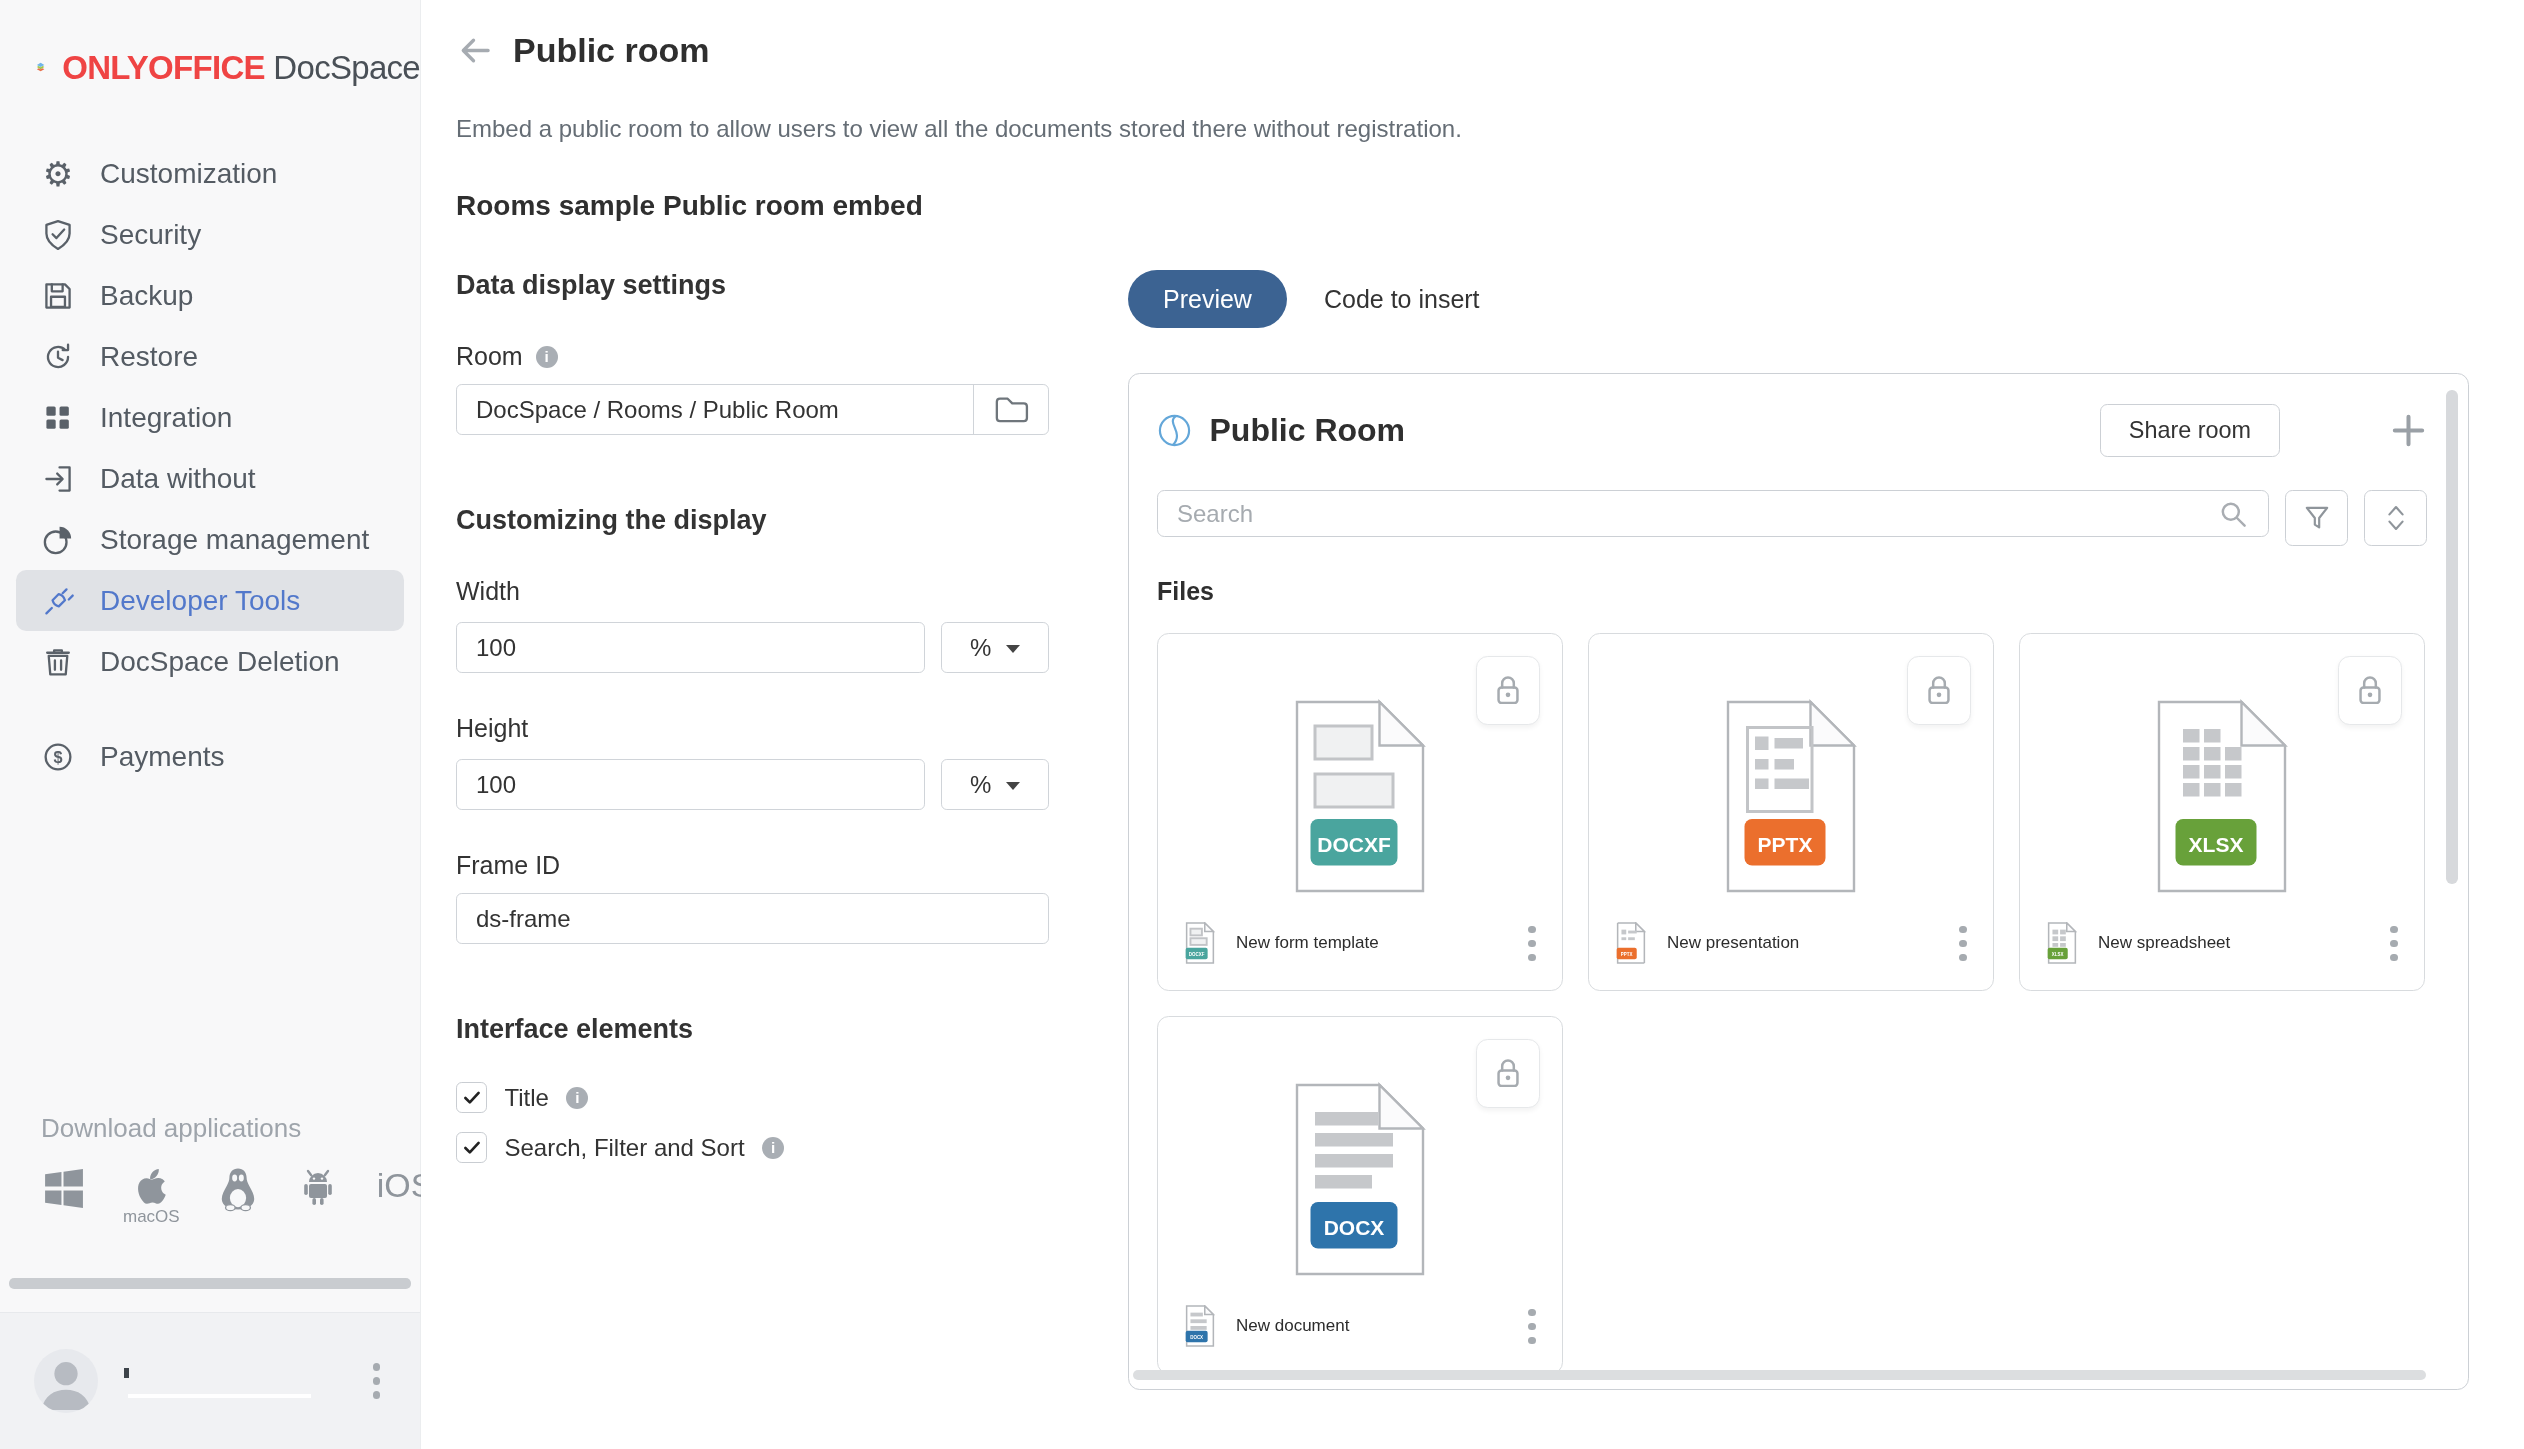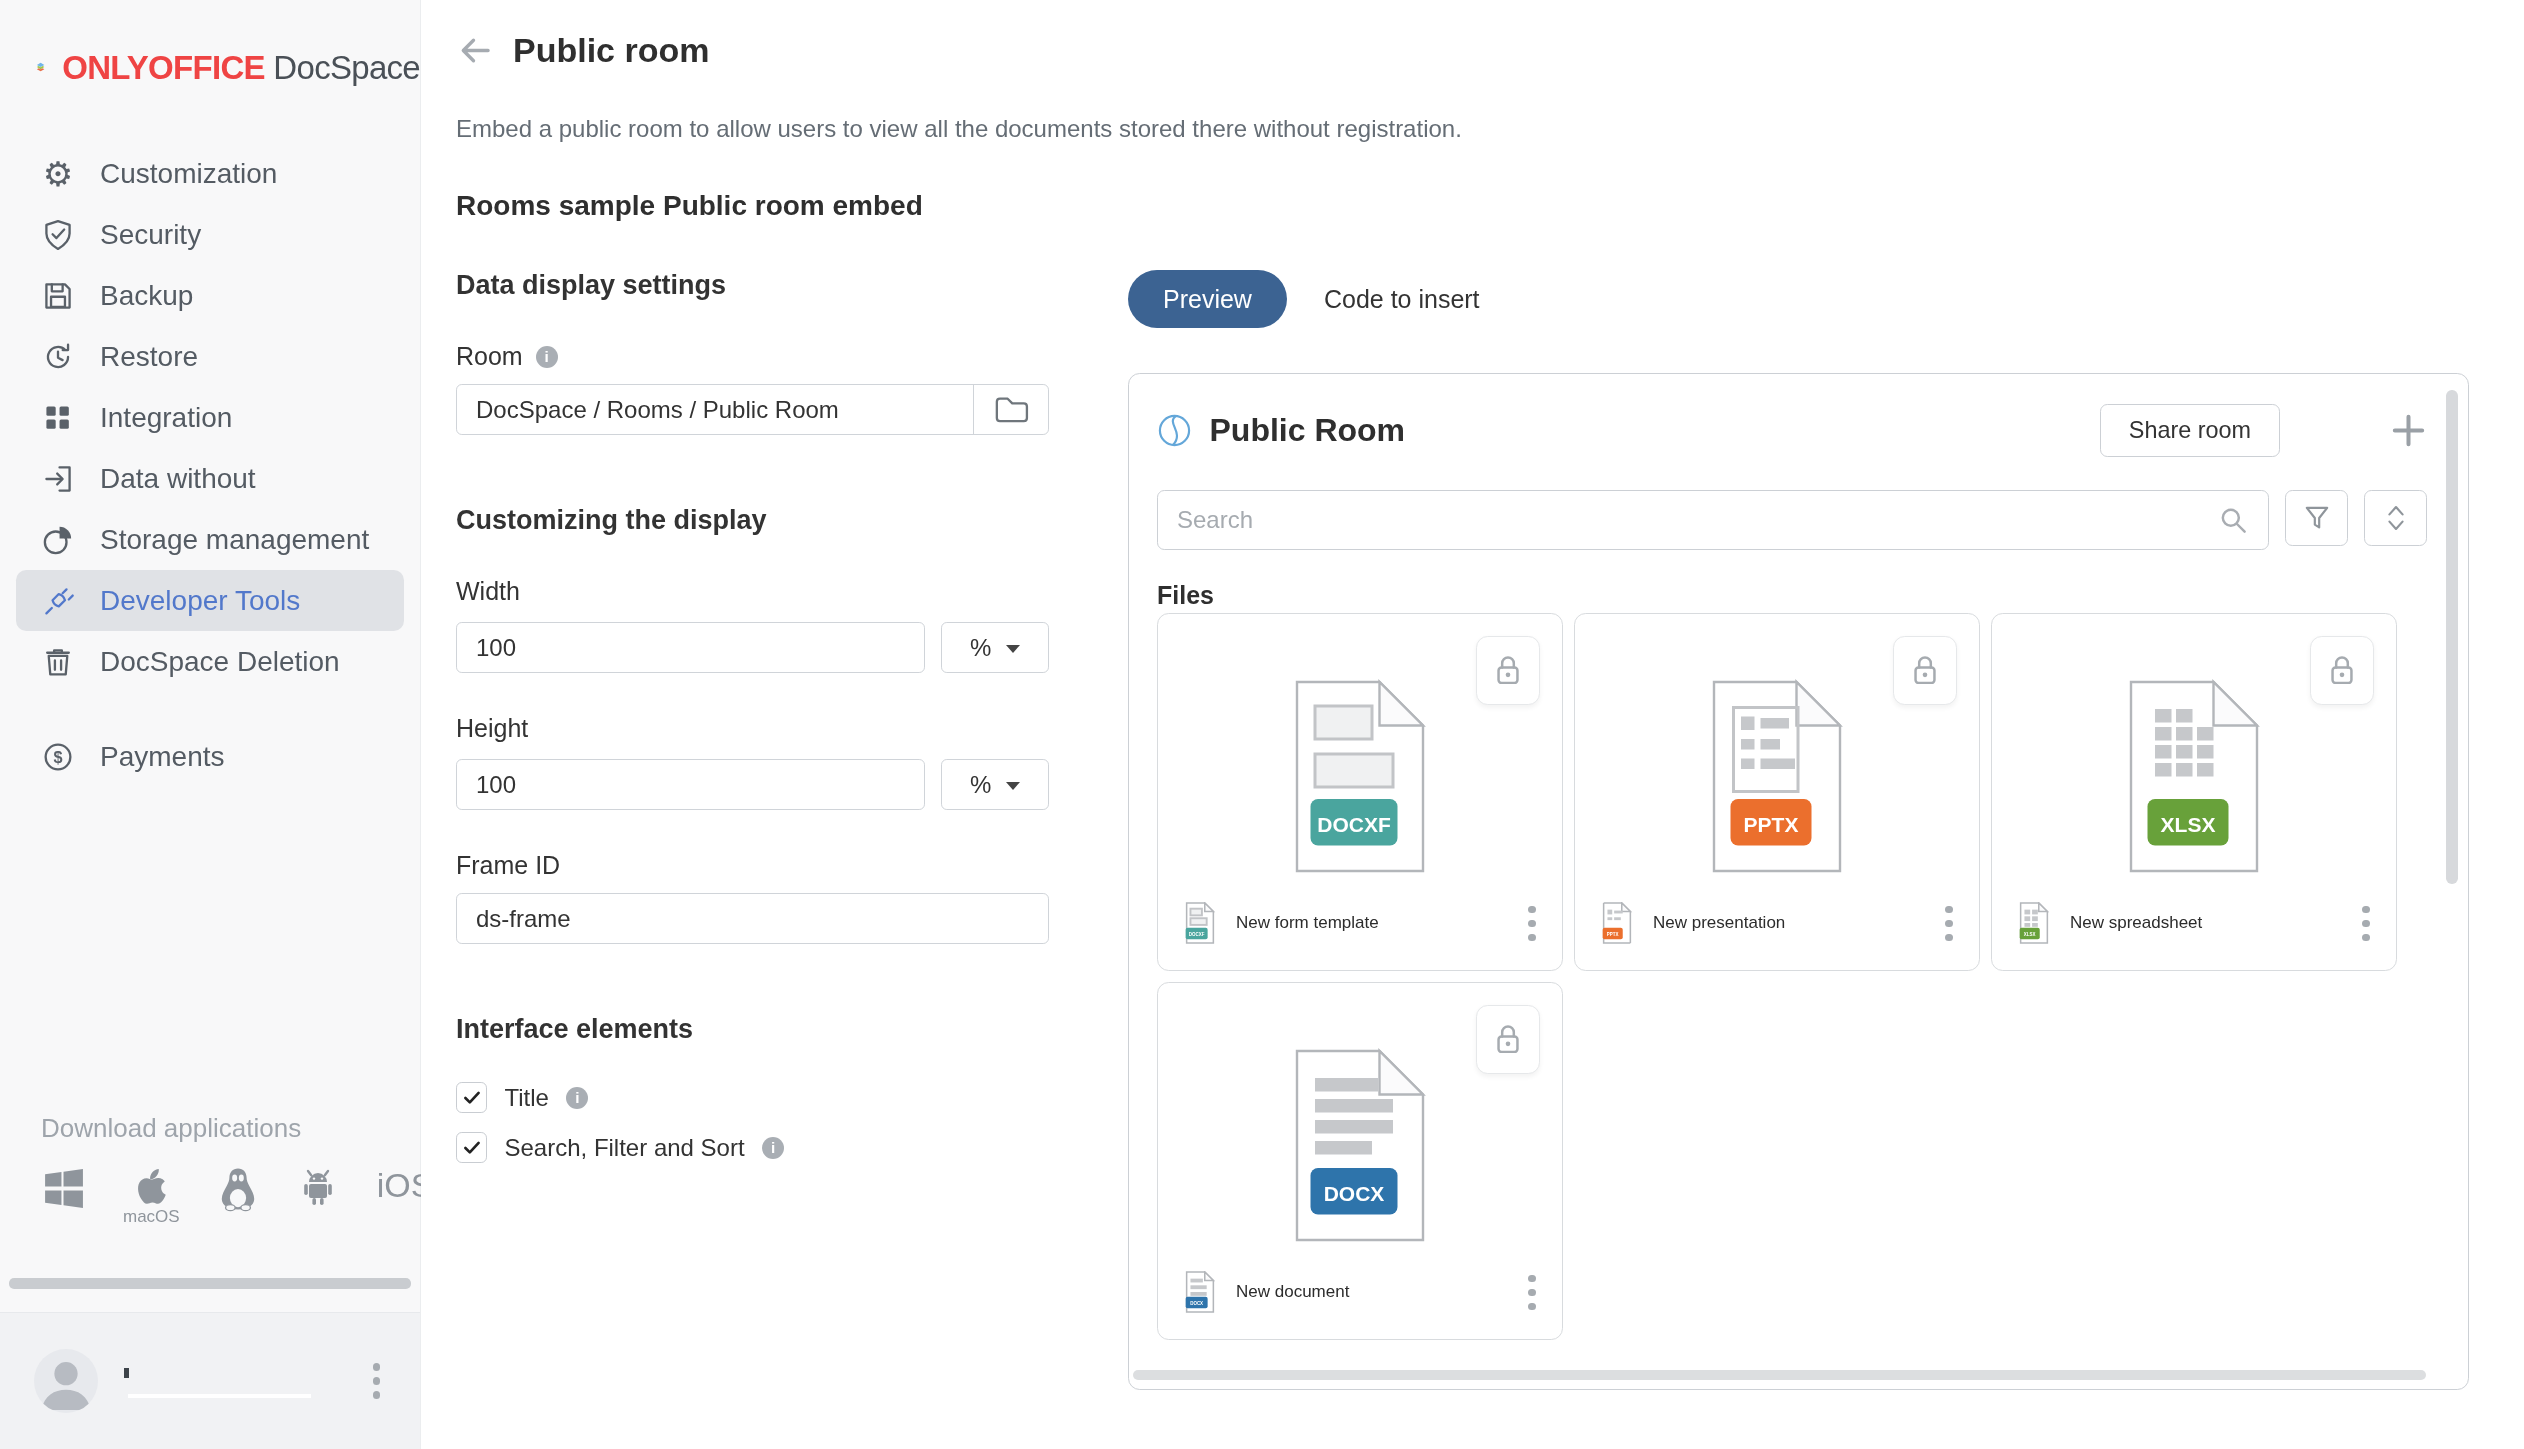--- a/index.html
+++ b/index.html
@@ -82,29 +82,29 @@
     border-radius:31px;display:flex;align-items:center;cursor:pointer}
   .tab-plain{font-size:25px;color:#333;cursor:pointer}
   .panel{margin-top:45px;width:1341px;height:1017px;border:1.5px solid #ccd0d5;border-radius:11.7px;
     position:relative;overflow:hidden;padding:26px 41px 0 28px;background:#fff}
   .panel-header{display:flex;align-items:center;height:61px}
   .room-title{font-size:32px;font-weight:700;color:#2f2f2f;margin-left:17.5px}
   .share-btn{margin-left:auto;height:53px;padding:0 28px;border:1.5px solid #ccd0d5;border-radius:7.3px;
     background:#fff;font-size:23.4px;color:#333;display:flex;align-items:center;cursor:pointer}
   .plus-btn{margin-left:110px;width:37px;height:37px;cursor:pointer}
   .search-row{margin-top:29px;display:flex;gap:16px}
-  .search-wrap{flex:1;height:60px;border:1.5px solid #ccd0d5;border-radius:7.3px;display:flex;
+  .search-wrap{flex:1;height:47px;border:1.5px solid #ccd0d5;border-radius:7.3px;display:flex;
     align-items:center;padding:0 19px;background:#fff}
   .search-wrap input{flex:1;border:none;outline:none;font-size:24px;color:#333;background:transparent;
     font-family:"Liberation Sans","DejaVu Sans",sans-serif}
   .search-wrap input::placeholder{color:#a6abb0}
   .icon-btn{width:63px;height:56px;border:1.5px solid #ccd0d5;border-radius:7.3px;background:#fff;
     display:flex;align-items:center;justify-content:center;cursor:pointer;flex:none}
   .files-heading{margin-top:31px;font-size:25px;font-weight:700;color:#2f2f2f}
-  .grid{margin-top:3px;display:grid;grid-template-columns:repeat(3,406px);gap:11px}
+  .grid{margin-top:27px;display:grid;grid-template-columns:repeat(3,406px);gap:25px}
   .card{height:358px;border:1.5px solid #d8dbde;border-radius:11.7px;background:#fff;position:relative;cursor:pointer}
   .lock-btn{position:absolute;top:22px;right:22px;width:64px;height:69px;background:#fff;
     border:1.5px solid #e6e8ea;border-radius:11.7px;display:flex;align-items:center;justify-content:center;
     box-shadow:0 2.2px 5.8px rgba(0,0,0,.05);cursor:pointer}
   .big-wrap{display:flex;justify-content:center;margin-top:63px}
   .card-footer{position:absolute;left:25px;right:20.5px;bottom:23.4px;display:flex;align-items:center}
   .file-title{margin-left:19px;font-size:17px;color:#2c2c2c}
   .card-footer .dots{margin-left:auto}
   .h-scroll{position:absolute;left:4.4px;right:42px;bottom:8.8px;height:10.2px;border-radius:5.1px;background:#dcdee0}
   .v-scroll{position:absolute;top:16px;right:10.2px;width:11.7px;height:494px;border-radius:5.8px;background:#d7d9dc}

